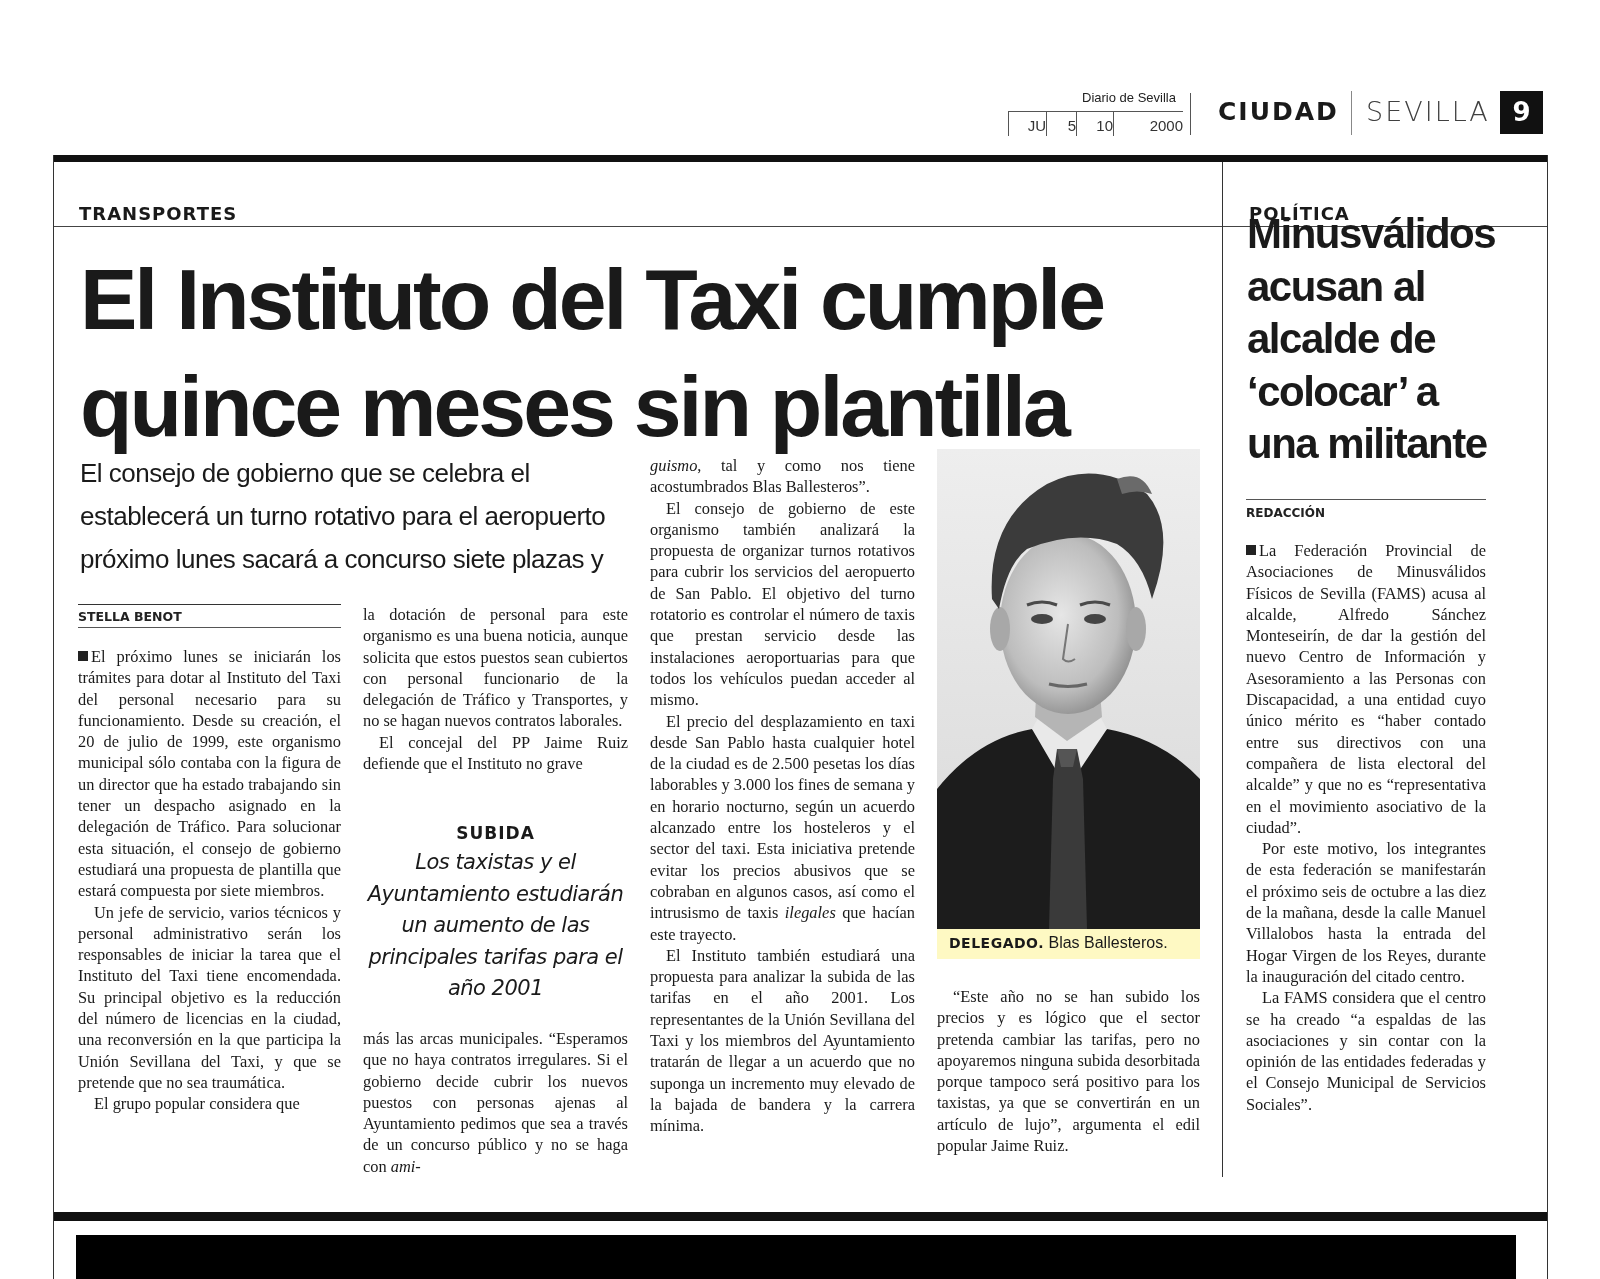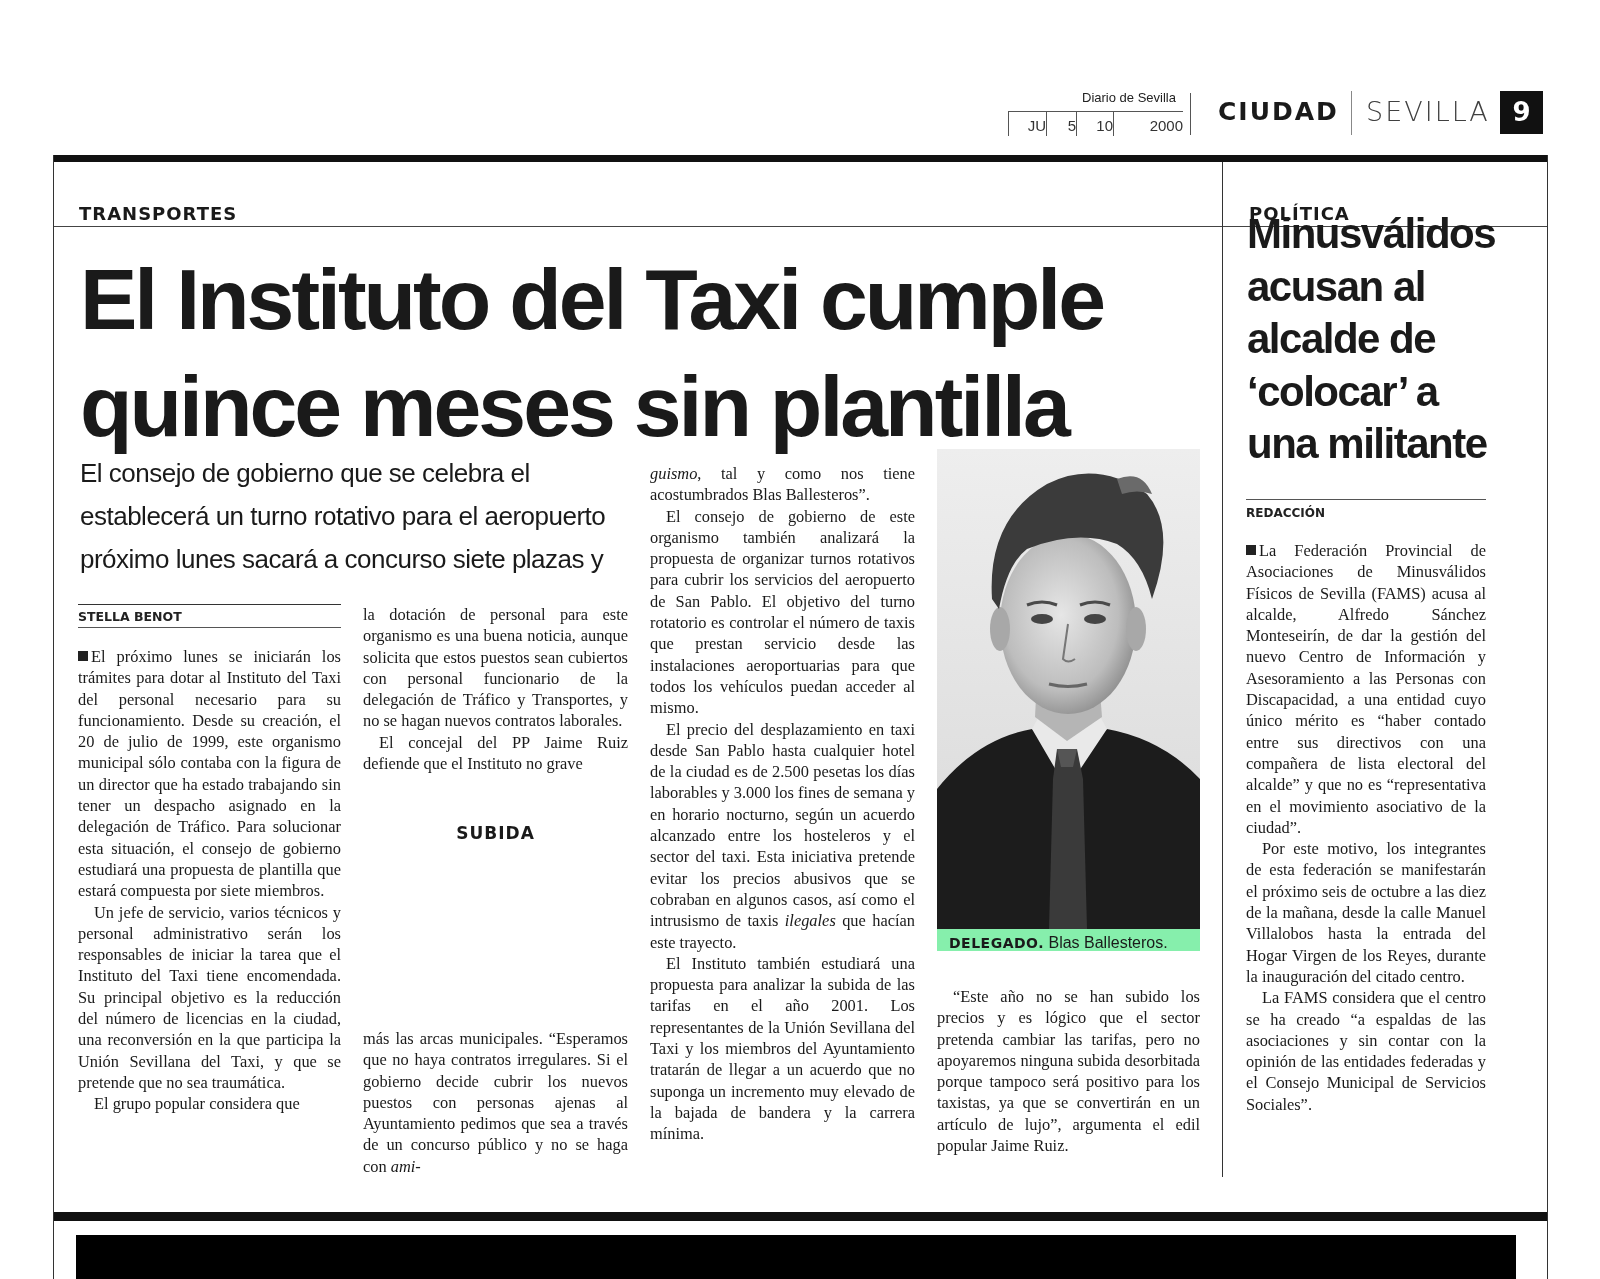--- a/index.html
+++ b/index.html
@@ -39,32 +39,32 @@
 
   
   .byline { position: absolute; left: 78px; top: 604px; width: 263px; border-top: 1px solid #333; border-bottom: 1px solid #555; padding: 4px 0 3px 0; font-family: "DejaVu Sans", sans-serif; font-size: 12.5px; font-weight: 600; color: #222; }
   .col { position: absolute; font-family: "Liberation Serif", serif; font-size: 16.4px; line-height: 21.3px; text-align: justify; color: #1a1a1a; hyphens: auto; }
   .col p { text-indent: 0; }
   .col p.ind { text-indent: 16px; }
   .bullet { display: inline-block; width: 10px; height: 10px; background: #222; margin-right: 3px; vertical-align: 1px; }
   .col1 { left: 78px; top: 646px; width: 263px; }
   .col2a { left: 363px; top: 604px; width: 265px; }
   .col2b { left: 363px; top: 1028px; width: 265px; }
-  .col3 { left: 650px; top: 455px; width: 265px; margin-top: 8px; }
+  .col3 { left: 650px; top: 455px; width: 265px; }
   .col4 { left: 937px; top: 986px; width: 263px; }
   .col5 { left: 1246px; top: 540px; width: 240px; }
 
   .pull { position: absolute; left: 363px; top: 823px; width: 265px; text-align: center; }
   .pull-kicker { font-family: "DejaVu Sans", sans-serif; font-weight: bold; font-size: 17px; letter-spacing: 1px; color: #1a1a1a; margin-bottom: 4px; }
   .pull-text { font-family: "DejaVu Sans", sans-serif; font-style: italic; font-size: 21px; line-height: 31.5px; color: #1a1a1a; letter-spacing: -0.5px; }
 
   
   .photo { position: absolute; left: 937px; top: 449px; width: 263px; height: 480px; overflow: hidden; background: linear-gradient(180deg, #ececec 0%, #e4e4e4 100%); }
   .photo svg { display: block; }
-  .caption { position: absolute; left: 937px; top: 929px; width: 263px; height: 22px; background: #86efac; padding: 5px 0 0 12px; font-family: "Liberation Sans", sans-serif; font-size: 16px; color: #1a1a1a; }
+  .caption { position: absolute; left: 937px; top: 929px; width: 263px; height: 30px; background: #fef9c3; padding: 5px 0 0 12px; font-family: "Liberation Sans", sans-serif; font-size: 16px; color: #1a1a1a; }
   .caption b { font-family: "DejaVu Sans", sans-serif; font-weight: bold; font-size: 14px; letter-spacing: 0.5px; }
 
   
   .side-headline { position: absolute; left: 1247px; top: 208px; width: 250px; font-family: "Liberation Sans", sans-serif; font-weight: bold; font-size: 42px; line-height: 52.5px; letter-spacing: -1.5px; color: #1a1a1a; }
   .side-byline { position: absolute; left: 1246px; top: 499px; width: 240px; border-top: 1px solid #555; padding-top: 6px; font-family: "DejaVu Sans", sans-serif; font-weight: 600; font-size: 12px; color: #222; }
 </style>
 </head>
 <body>
 
 <div class="masthead">
@@ -112,20 +112,21 @@
   <p class="ind">El grupo popular considera que</p>
 </div>
 
 <div class="col col2a">
   <p>la dotación de personal para este organismo es una buena noticia, aunque solicita que estos puestos sean cubiertos con personal funcionario de la delegación de Tráfico y Transportes, y no se hagan nuevos contratos laborales.</p>
   <p class="ind">El concejal del PP Jaime Ruiz defiende que el Instituto no grave</p>
 </div>
 
 <div class="pull">
   <div class="pull-kicker">SUBIDA</div>
+  <div class="pull-text">Los taxistas y el Ayuntamiento estudiarán un aumento de las principales tarifas para el año 2001</div>
 </div>
 
 <div class="col col2b">
   <p><span>más las arcas municipales. “Esperamos que no haya contratos irregulares. Si el gobierno decide cubrir los nuevos puestos con personas ajenas al Ayuntamiento pedimos que sea a través de un concurso público y no se haga con </span><i>ami-</i></p>
 </div>
 
 <div class="col col3">
   <p><i>guismo</i><span>, tal y como nos tiene acostumbrados Blas Ballesteros”.</span></p>
   <p class="ind">El consejo de gobierno de este organismo también analizará la propuesta de organizar turnos rotativos para cubrir los servicios del aeropuerto de San Pablo. El objetivo del turno rotatorio es controlar el número de taxis que prestan servicio desde las instalaciones aeroportuarias para que todos los vehículos puedan acceder al mismo.</p>
   <p class="ind"><span>El precio del desplazamiento en taxi desde San Pablo hasta cualquier hotel de la ciudad es de 2.500 pesetas los días laborables y 3.000 los fines de semana y en horario nocturno, según un acuerdo alcanzado entre los hosteleros y el sector del taxi. Esta iniciativa pretende evitar los precios abusivos que se cobraban en algunos casos, así como el intrusismo de taxis </span><i>ilegales</i><span> que hacían este trayecto.</span></p>

